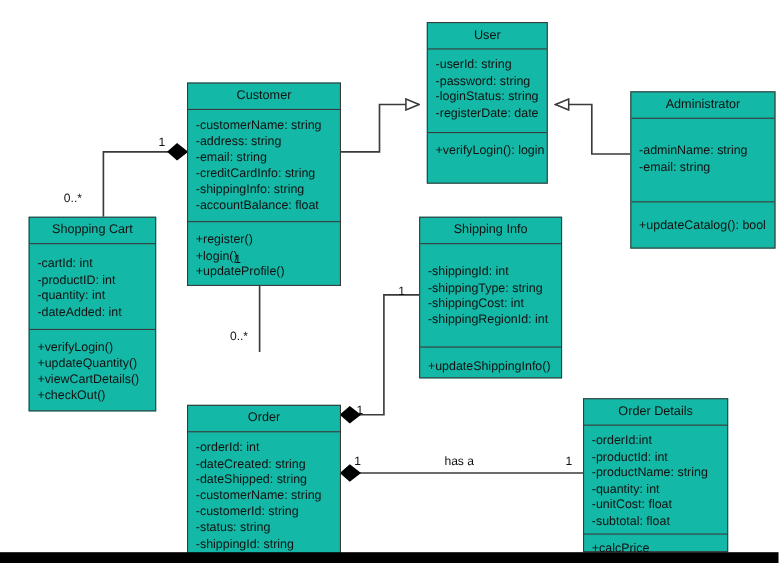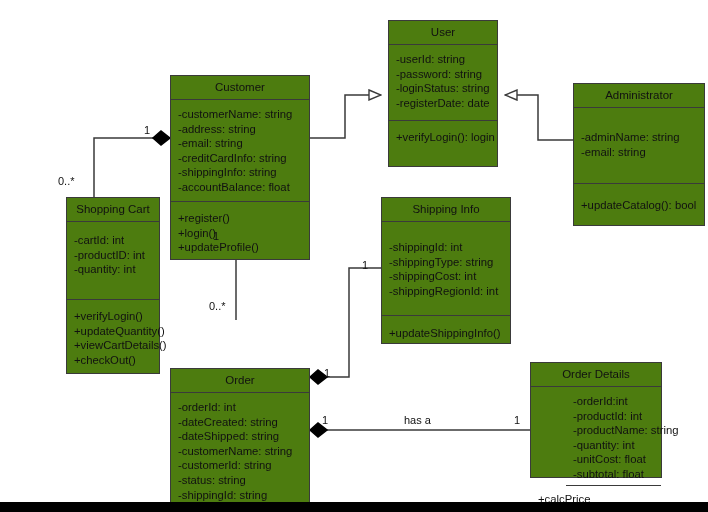--- a/index.html
+++ b/index.html
@@ -20,21 +20,21 @@
     left: 0;
     top: 0;
     width: 708px;
     height: 512px;
     pointer-events: none;
   }
   .cls {
     position: absolute;
     box-sizing: border-box;
     border: 1.6px solid #3a3a3a;
-    background: #4d7c0f;
+    background: #14b8a6;
     z-index: 2;
   }
   .cls-title {
     text-align: center;
     font-size: 11.5px;
     color: #111111;
     padding: 5px 2px 5px 2px;
     border-bottom: 1.6px solid #3a3a3a;
     white-space: nowrap;
     line-height: 13px;
@@ -150,26 +150,27 @@
     <div class="cls-title">Administrator</div>
     <div class="cls-attrs" style="height:76px; padding-top:22px;">
       <div class="mem">-adminName: string</div>
       <div class="mem">-email: string</div>
     </div>
     <div class="cls-ops" style="padding-top:14px;">
       <div class="mem">+updateCatalog(): bool</div>
     </div>
   </div>
 
-  <div class="cls" style="left:26px; top:197px; width:94px; height:177px;margin-left:40px;">
+  <div class="cls" style="left:26px; top:197px; width:116px; height:177px;">
     <div class="cls-title">Shopping Cart</div>
     <div class="cls-attrs" style="height:78px; padding-top:11px;">
       <div class="mem">-cartId: int</div>
       <div class="mem">-productID: int</div>
       <div class="mem">-quantity: int</div>
+      <div class="mem">-dateAdded: int</div>
     </div>
     <div class="cls-ops">
       <div class="mem">+verifyLogin()</div>
       <div class="mem">+updateQuantity()</div>
       <div class="mem">+viewCartDetails()</div>
       <div class="mem">+checkOut()</div>
     </div>
   </div>
 
   <div class="cls" style="left:381px; top:197px; width:130px; height:147px;">
@@ -194,23 +195,23 @@
       <div class="mem">-customerName: string</div>
       <div class="mem">-customerId: string</div>
       <div class="mem">-status: string</div>
       <div class="mem">-shippingId: string</div>
     </div>
     <div class="cls-ops" style="padding-top:20px;">
       <div class="mem">+placeOrder()</div>
     </div>
   </div>
 
-  <div class="cls" style="left:530px; top:362px; width:132px; height:116px;">
+  <div class="cls" style="left:530px; top:362px; width:132px; height:140px;">
     <div class="cls-title">Order Details</div>
-    <div class="cls-attrs" style="height:99px;margin-left:35px;">
+    <div class="cls-attrs" style="height:99px;">
       <div class="mem">-orderId:int</div>
       <div class="mem">-productId: int</div>
       <div class="mem">-productName: string</div>
       <div class="mem">-quantity: int</div>
       <div class="mem">-unitCost: float</div>
       <div class="mem">-subtotal: float</div>
     </div>
     <div class="cls-ops" style="padding-top:6px;">
       <div class="mem">+calcPrice</div>
     </div>

